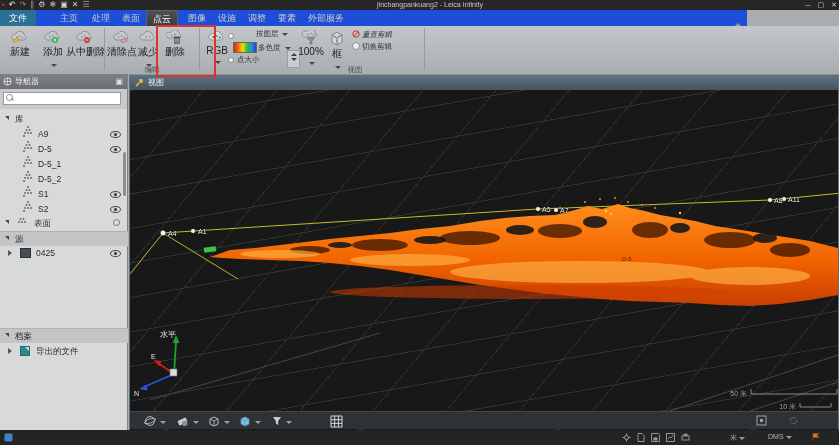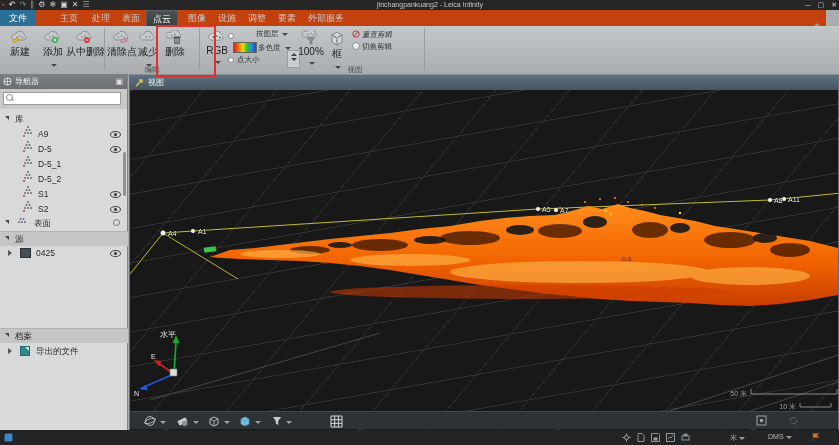--- a/index.html
+++ b/index.html
@@ -9,21 +9,21 @@
   .abs{position:absolute;}
 
   
   .titlebar{left:0;top:0;width:839px;height:10px;background:#262626;color:#cfcfcf;}
   .qat{left:2px;top:0;height:10px;display:flex;gap:4px;align-items:center;font-size:8px;line-height:10px;color:#b9b9b9;}
   .qat span{display:inline-block;}
   .win-title{left:320px;top:1px;width:220px;text-align:center;font-size:7px;color:#c7c7c7;white-space:nowrap;}
   .win-ctrls{right:2px;top:0;height:10px;display:flex;gap:7px;font-size:7px;color:#cfcfcf;align-items:center;}
 
   
-  .tabrow{left:0;top:10px;width:826px;height:16px;background:#c2410c;}
+  .tabrow{left:0;top:10px;width:747px;height:16px;background:#1d4ed8;}
   .tab{position:absolute;top:0;height:16px;line-height:16px;font-size:9px;color:#c9c9c9;text-align:center;cursor:default;}
   .tab-file{left:0;width:36px;background:#2a6f96;color:#fff;}
   .tab-active{background:linear-gradient(#4c5154,#393d40);color:#fff;border:1px solid #5c6164;border-bottom:none;box-sizing:border-box;}
   .ribbon-collapse{right:5px;top:13px;width:0;height:0;border-left:4px solid transparent;border-right:4px solid transparent;border-bottom:4px solid #9a9a9a;}
 
   
   .ribbon{left:0;top:26px;width:839px;height:48px;background:linear-gradient(#c3c7c9,#a9adaf);border-bottom:1px solid #8e9294;}
   .rsep{position:absolute;top:2px;width:1px;height:42px;background:#989ca0;}
   .rbtn{position:absolute;top:2px;height:44px;text-align:center;color:#222;font-size:10px;}
   .rbtn .ic{display:block;margin:2px auto 1px auto;}

